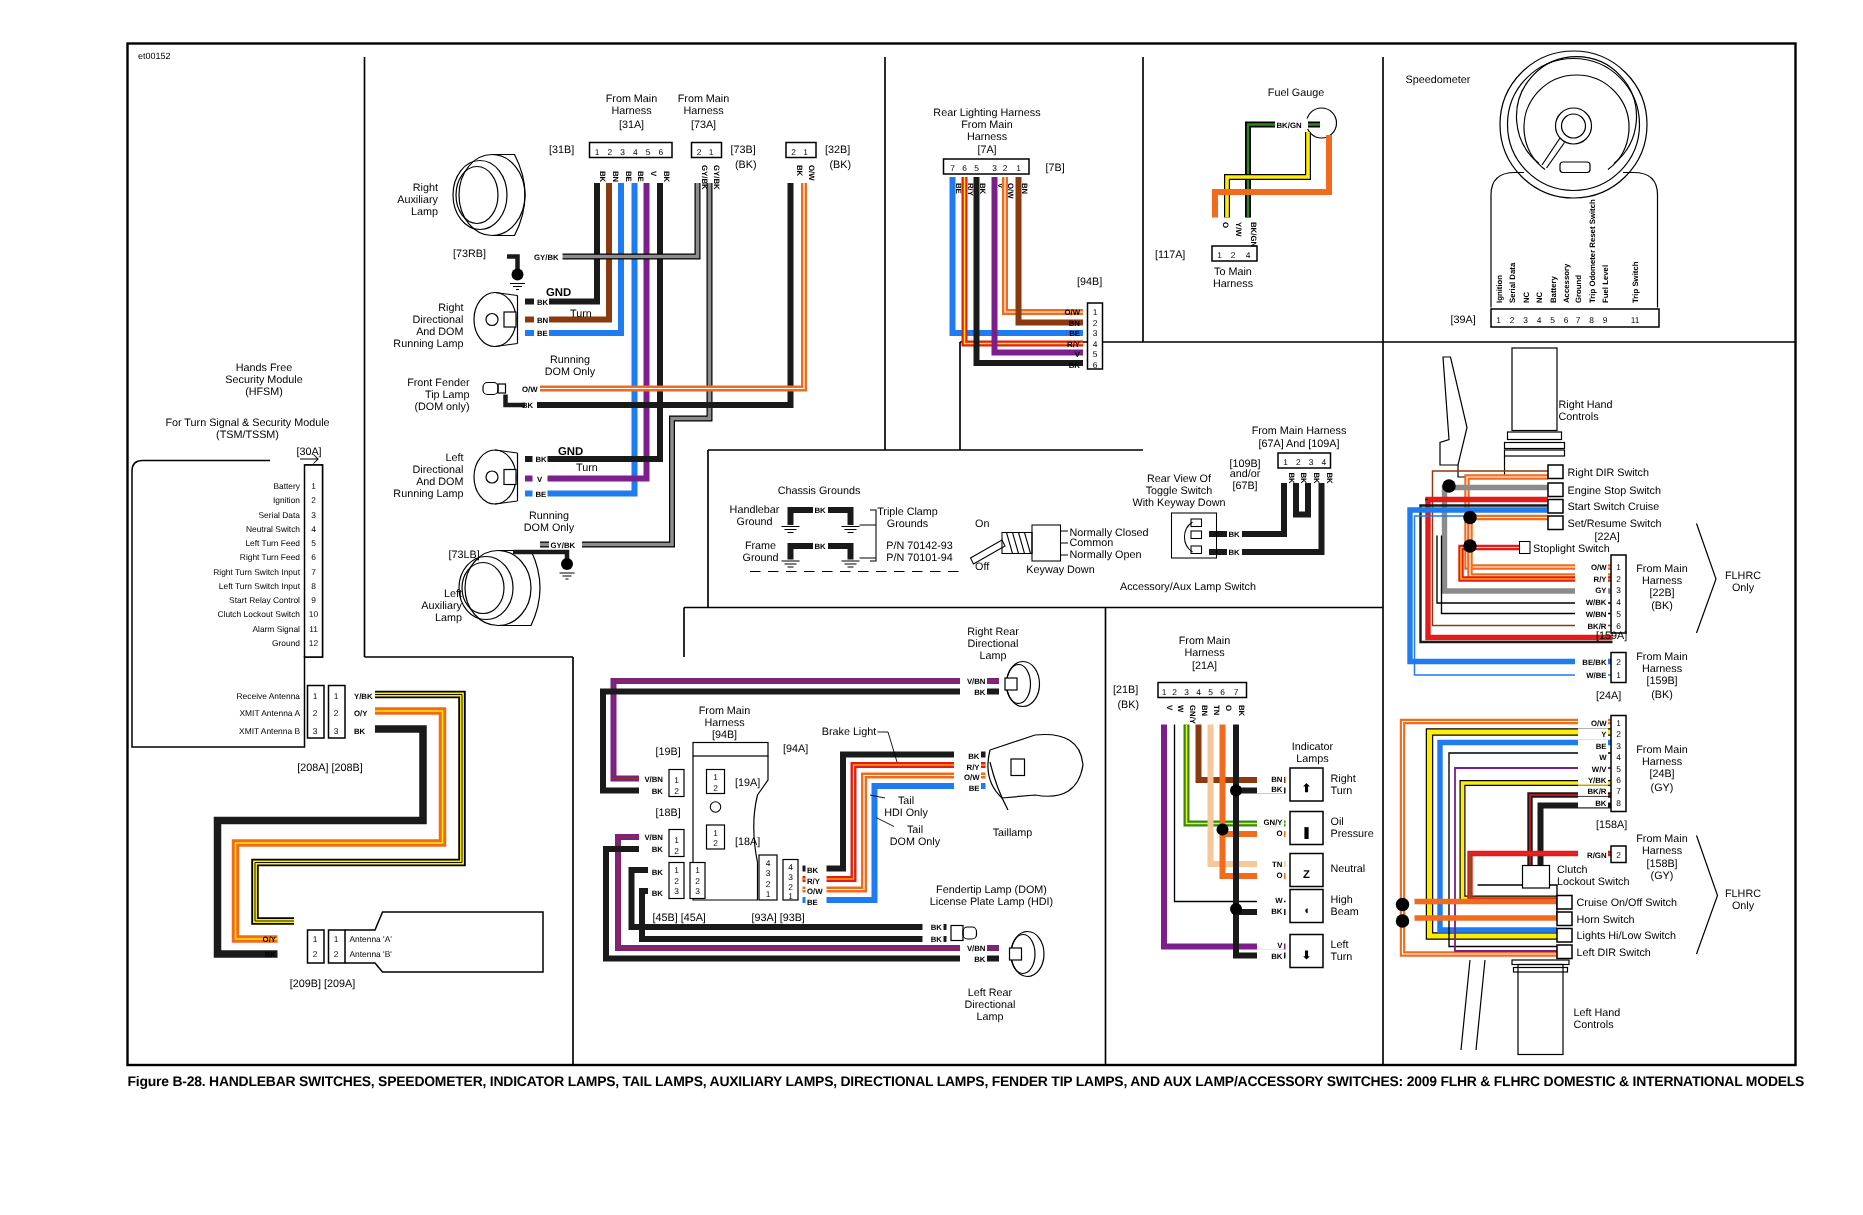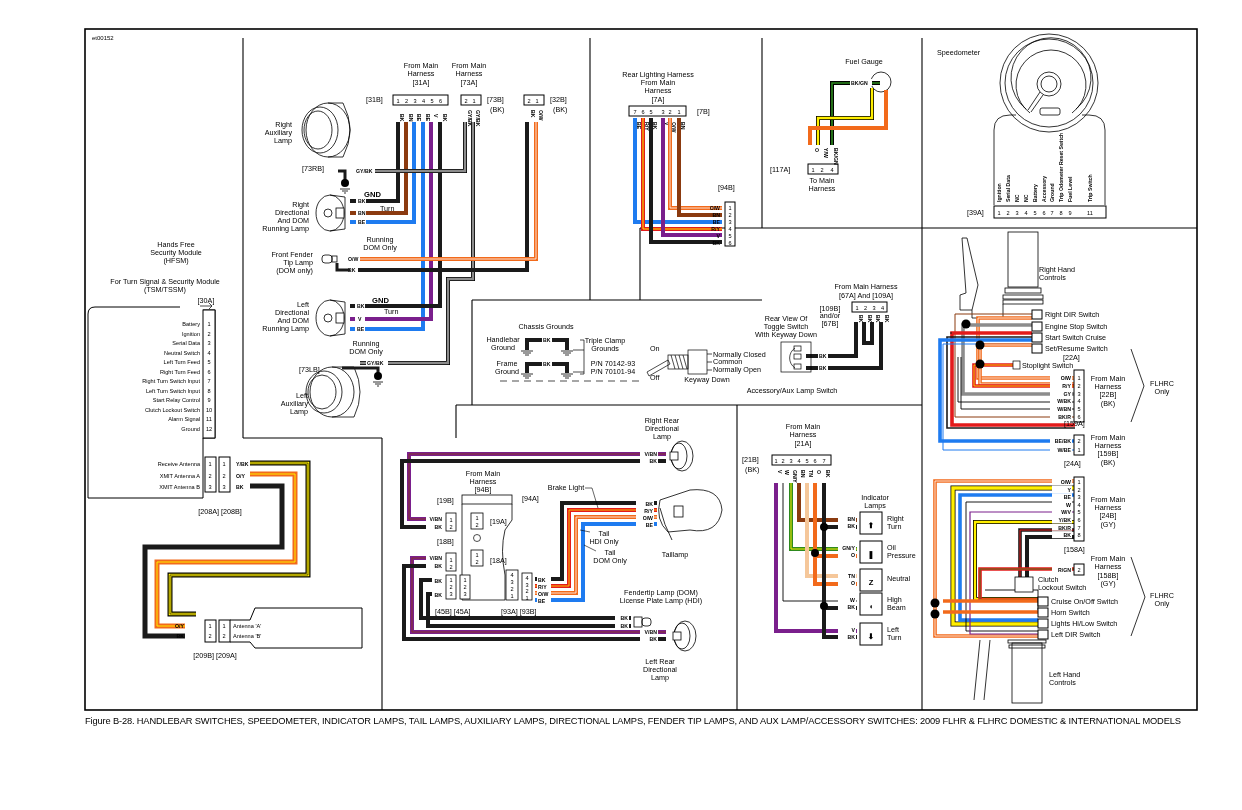--- a/index.html
+++ b/index.html
@@ -3,21 +3,21 @@
 <meta charset="utf-8">
 <style>
   html,body{margin:0;padding:0;background:#fff;}
   body{width:1242px;height:810px;position:relative;overflow:hidden;font-family:"Liberation Sans",sans-serif;color:#000;}
   #stage{position:absolute;left:0;top:0;width:1242px;height:810px;}
   svg text{font-family:"Liberation Sans",sans-serif;fill:#000;}
   .lbl{font-size:7.2px;}
   .lbls{font-size:5.6px;}
   .lblb{font-size:7.6px;font-weight:bold;}
   .wl{font-size:5.2px;font-weight:bold;}
-  .caption{position:absolute;left:85px;top:716px;font-size:9.3px;font-weight:normal;letter-spacing:-0.15px;white-space:nowrap;}
+  .caption{position:absolute;left:85px;top:716px;font-size:9.3px;font-weight:bold;letter-spacing:-0.15px;white-space:nowrap;}
   .figid{position:absolute;left:92px;top:35px;font-size:6px;}
 </style>
 </head>
 <body>
 
 <div class="figid">et00152</div>
 
 <svg id="stage" width="1242" height="810" viewBox="0 0 1242 810">
 
   <rect x="85" y="29" width="1112" height="681" fill="none" stroke="#000" stroke-width="1.6"></rect>

